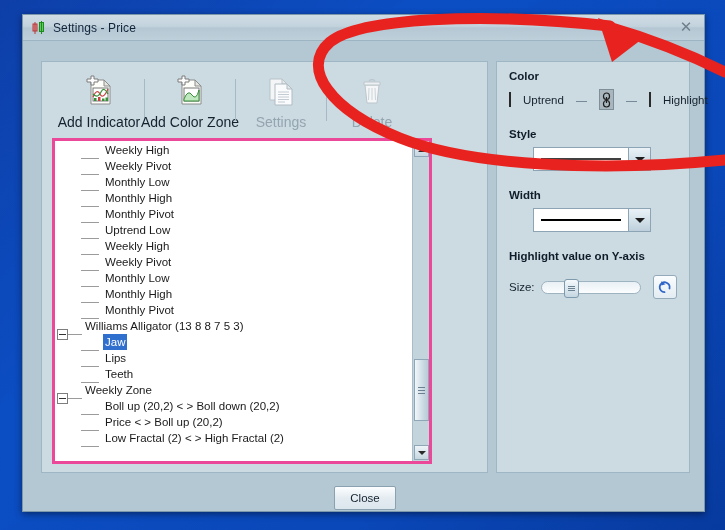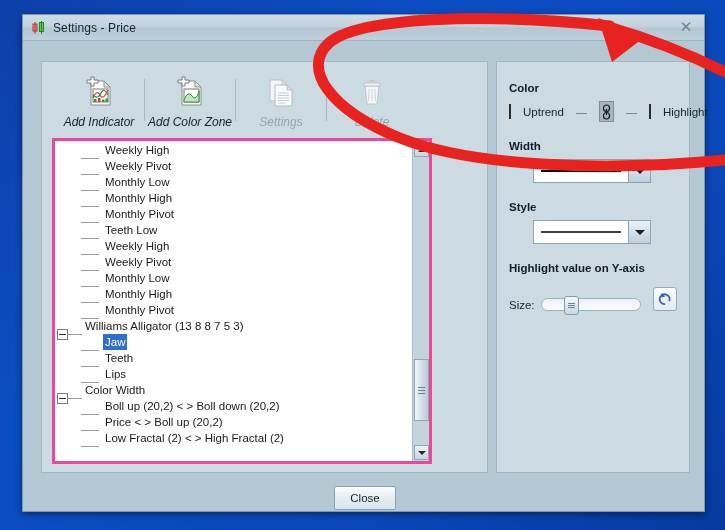--- a/index.html
+++ b/index.html
@@ -67,21 +67,21 @@
     box-sizing: border-box;
   }
   .tb-item {
     width: 86px;
     display: flex; flex-direction: column; align-items: center;
     cursor: pointer;
     padding-top: 4px;
   }
   .tb-item.disabled { cursor: default; }
   .tb-ico { width: 34px; height: 34px; margin-bottom: 5px; }
-  .tb-label { font-size: 12px; color: #14222e; white-space: nowrap; font-style: italic; }
+  .tb-label { font-size: 14px; color: #14222e; white-space: nowrap; }
   .tb-item.disabled .tb-label { color: #94a5b0; }
   .tb-sep {
     width: 1px; height: 42px; background: #a6bac6;
     margin: 0 2px;
   }
 
   
   #tree-wrap {
     position: absolute; left: 10px; top: 76px;
     width: 380px; height: 326px;
@@ -174,21 +174,21 @@
   .grip { width: 7px; }
   .grip i { display: block; height: 1px; background: #6b8192; margin: 2px 0; }
 
   
   #right-panel {
     position: absolute; left: 473px; top: 20px;
     width: 194px; height: 412px;
     background: #ccdae2;
     border: 1px solid #9fb6c4;
     box-sizing: border-box;
-    padding: 20px 12px;
+    padding: 8px 12px;
   }
   .sec-title {
     font-size: 11.5px; font-weight: bold; color: #0e1d29;
     margin-bottom: 7px;
   }
   .color-row { display: flex; align-items: center; gap: 12px; margin-bottom: 18px; }
   .swatch {
     width: 15px; height: 15px; border: 1px solid #2a2a2a;
     box-sizing: border-box; cursor: pointer;
   }
@@ -225,21 +225,21 @@
     width: 0; height: 0; border-left: 5px solid transparent;
     border-right: 5px solid transparent; border-top: 5px solid #1d1d1d;
   }
   .blk { margin-bottom: 18px; }
   .cb-row { display: flex; align-items: center; margin: 8px 0 0 36px; }
   .cbox {
     width: 13px; height: 13px; background: #fff;
     border: 1px solid #6f8594; box-sizing: border-box; margin-right: 6px;
     cursor: pointer;
   }
-  .size-row { display: flex; align-items: flex-end; margin-top: 13px; }
+  .size-row { display: flex; align-items: center; margin-top: 13px; }
   .size-lab { font-size: 11.5px; color: #16242f; margin-right: 6px; }
   .slider {
     position: relative; width: 100px; height: 13px;
     background: linear-gradient(to bottom,#e9f0f5,#fbfdfe);
     border: 1px solid #9db3c0; border-radius: 7px;
     box-sizing: border-box; cursor: pointer;
   }
   .knob {
     position: absolute; left: 22px; top: -3px;
     width: 15px; height: 19px;
@@ -404,21 +404,21 @@
                 <div class="elbow-h"></div>
               </div>
               <span class="tlabel">Monthly Pivot</span>
             </div>
             <div class="trow lvl1">
               <div class="gut">
                 <div class="topline"></div>
                 <div class="elbow"></div>
                 <div class="elbow-h"></div>
               </div>
-              <span class="tlabel">Teeth Low</span>
+              <span class="tlabel">Uptrend Low</span>
             </div>
             <div class="trow lvl1">
               <div class="gut">
                 <div class="topline"></div>
                 <div class="elbow"></div>
                 <div class="elbow-h"></div>
               </div>
               <span class="tlabel">Weekly High</span>
             </div>
             <div class="trow lvl1">
@@ -464,39 +464,39 @@
               <div class="gut">
                 <div class="topline"></div>
                 <div class="elbow"></div>
                 <div class="elbow-h"></div>
               </div>
               <span class="tlabel">Jaw</span>
             </div>
             <div class="trow lvl1">
               <div class="gut">
                 <div class="topline"></div>
+                <div class="elbow last"></div>
+                <div class="elbow-h"></div>
+              </div>
+              <span class="tlabel">Lips</span>
+            </div>
+            <div class="trow lvl1">
+              <div class="gut">
+                <div class="topline"></div>
                 <div class="elbow"></div>
                 <div class="elbow-h"></div>
               </div>
               <span class="tlabel">Teeth</span>
-            </div>
-            <div class="trow lvl1">
-              <div class="gut">
-                <div class="topline"></div>
-                <div class="elbow last"></div>
-                <div class="elbow-h"></div>
-              </div>
-              <span class="tlabel">Lips</span>
             </div>
             <div class="trow lvl0">
               <div class="gut">
                 <div class="expander"></div>
                 <div class="hstub"></div>
               </div>
-              <span class="tlabel">Color Width</span>
+              <span class="tlabel">Weekly Zone</span>
             </div>
             <div class="trow lvl1">
               <div class="gut">
                 <div class="topline"></div>
                 <div class="elbow"></div>
                 <div class="elbow-h"></div>
               </div>
               <span class="tlabel">Boll up (20,2) &lt; &gt; Boll down (20,2)</span>
             </div>
             <div class="trow lvl1">
@@ -547,39 +547,39 @@
             <rect x="3.5" y="8.5" width="6" height="6.5" rx="3" fill="none" stroke="#1d1d1d" stroke-width="1.2"></rect>
             <line x1="6.5" y1="5" x2="6.5" y2="11" stroke="#1d1d1d" stroke-width="1.2"></line>
           </svg>
         </div>
         <div class="dash">—</div>
         <div class="swatch" id="sw-dn" style="background: rgb(0, 0, 238);"></div>
         <div class="c-lab">Highlight</div>
       </div>
 
       <div class="blk">
+        <div class="sec-title">Style</div>
+        <div class="combo">
+          <div class="preview">
+            <svg width="84" height="6">
+              <line x1="2" y1="3" x2="82" y2="3" stroke="#000" stroke-width="1.4"></line>
+            </svg>
+          </div>
+          <div class="drop">
+            <div class="caret"></div>
+          </div>
+        </div>
+      </div>
+
+      <div class="blk">
         <div class="sec-title">Width</div>
         <div class="combo">
           <div class="preview">
             <svg width="84" height="6">
               <line x1="2" y1="3" x2="82" y2="3" stroke="#000" stroke-width="2"></line>
-            </svg>
-          </div>
-          <div class="drop">
-            <div class="caret"></div>
-          </div>
-        </div>
-      </div>
-
-      <div class="blk">
-        <div class="sec-title">Style</div>
-        <div class="combo">
-          <div class="preview">
-            <svg width="84" height="6">
-              <line x1="2" y1="3" x2="82" y2="3" stroke="#000" stroke-width="1.4"></line>
             </svg>
           </div>
           <div class="drop">
             <div class="caret"></div>
           </div>
         </div>
       </div>
 
       <div>
         <div class="sec-title">Highlight value on Y-axis</div>

